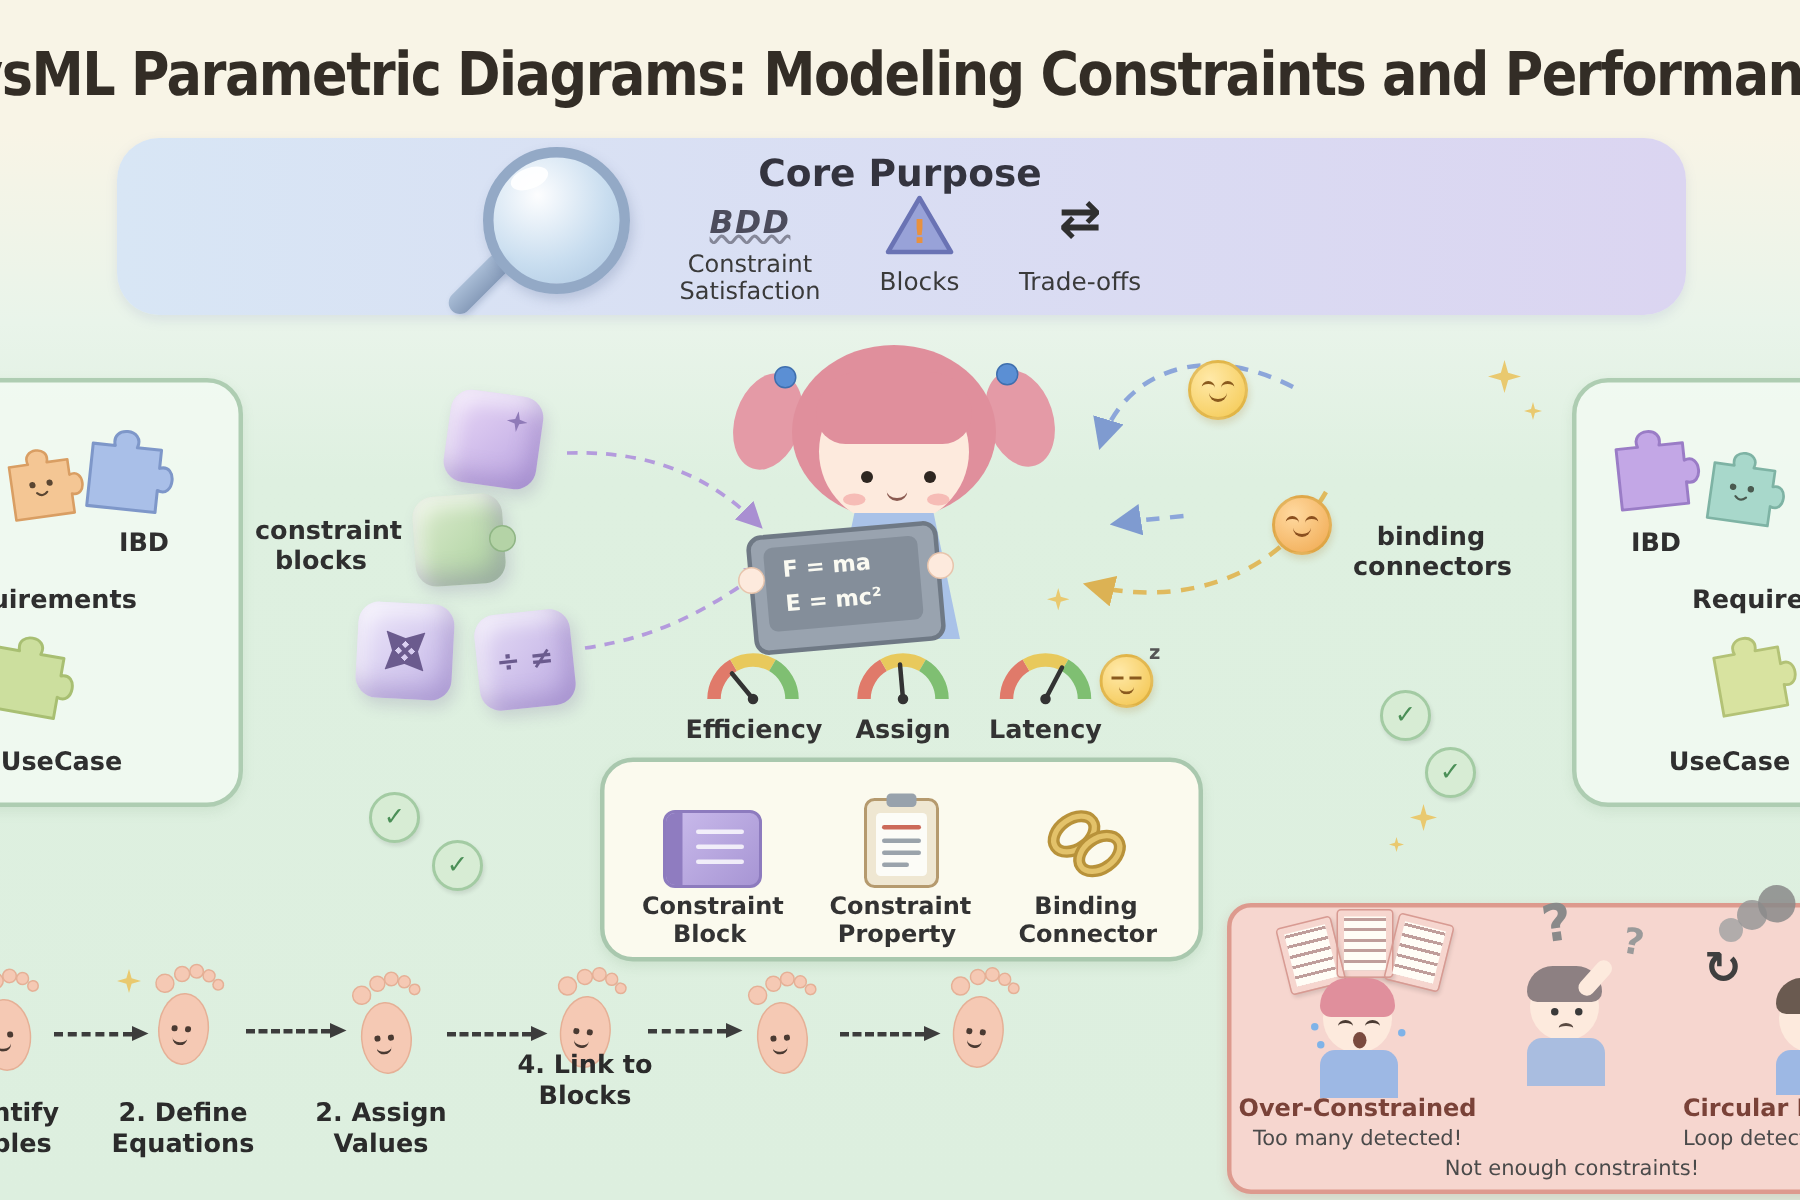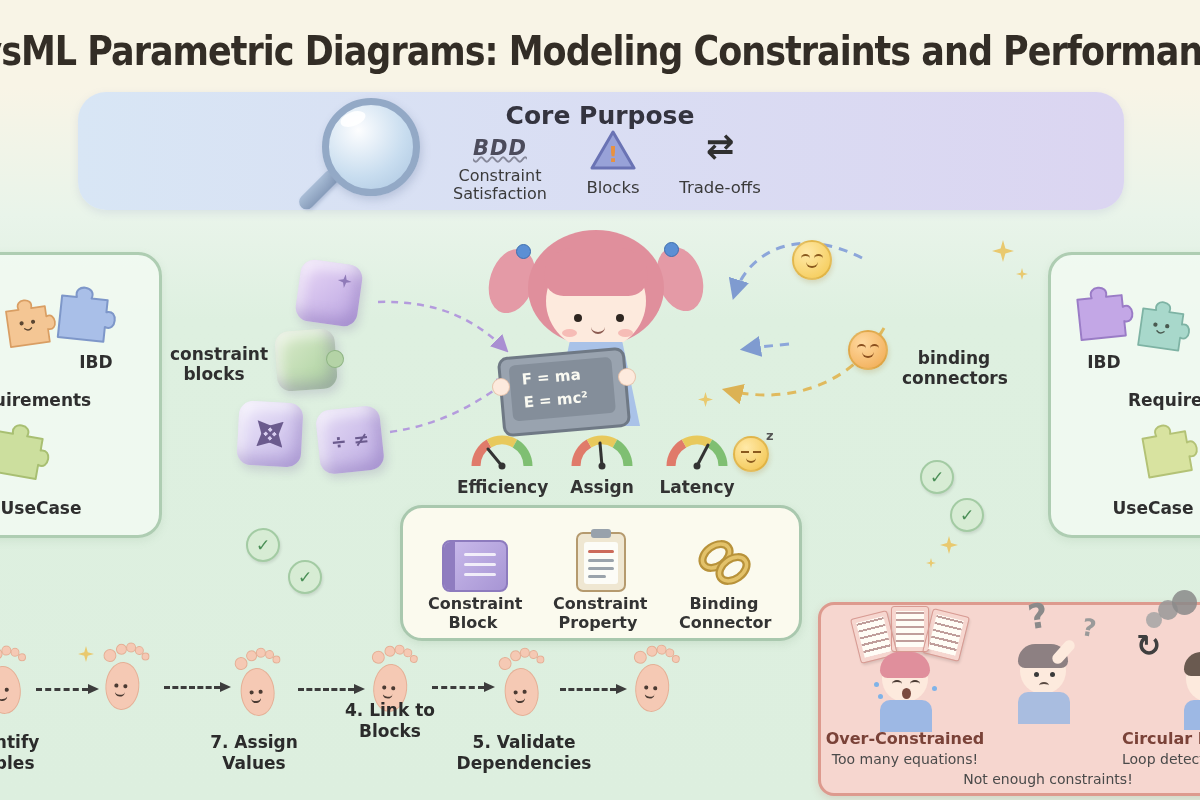--- a/index.html
+++ b/index.html
@@ -278,21 +278,21 @@
     <div class="abs" style="left:10px;top:2px;width:50px;height:26px;background:#e08f9c;border-radius:25px 25px 10px 10px;"></div>
     <div class="abs" style="left:22px;top:30px;width:10px;height:6px;border-top:2.5px solid #4a3a32;border-radius:50%;"></div>
     <div class="abs" style="left:40px;top:30px;width:10px;height:6px;border-top:2.5px solid #4a3a32;border-radius:50%;"></div>
     <div class="abs" style="left:32px;top:38px;width:9px;height:11px;background:#7a4a3e;border-radius:50%;"></div>
     <div class="abs" style="left:4px;top:32px;width:5px;height:5px;border-radius:50%;background:#7fb3e8;"></div>
     <div class="abs" style="left:8px;top:44px;width:5px;height:5px;border-radius:50%;background:#7fb3e8;"></div>
     <div class="abs" style="left:62px;top:36px;width:5px;height:5px;border-radius:50%;background:#7fb3e8;"></div>
     <div class="abs" style="left:10px;top:50px;width:52px;height:32px;background:#9db8e4;border-radius:10px 10px 0 0;"></div>
   </div>
   <div class="abs pit-title ctr" style="left:825px;top:729px;width:160px;">Over-Constrained</div>
-  <div class="abs pit-sub ctr" style="left:825px;top:751px;width:160px;">Too many equations!</div>
+  <div class="abs pit-sub ctr" style="left:825px;top:751px;width:160px;">Too many detected!</div>
 
   <div class="abs" style="left:1028px;top:596px;font-size:34px;font-weight:700;color:#8a8a8a;transform:rotate(-8deg);">?</div>
   <div class="abs" style="left:1082px;top:614px;font-size:24px;font-weight:700;color:#9a9a9a;transform:rotate(10deg);">?</div>
   <div class="abs" style="left:1008px;top:642px;width:80px;height:82px;">
     <div class="abs skin" style="left:12px;top:6px;width:46px;height:46px;border-radius:50%;"></div>
     <div class="abs" style="left:10px;top:2px;width:50px;height:24px;background:#8d8082;border-radius:25px 25px 10px 10px;"></div>
     <div class="abs" style="left:26px;top:30px;width:5px;height:5px;border-radius:50%;background:#3a3a3a;"></div>
     <div class="abs" style="left:42px;top:30px;width:5px;height:5px;border-radius:50%;background:#3a3a3a;"></div>
     <div class="abs" style="left:31px;top:40px;width:10px;height:5px;border-top:2.5px solid #5a4a42;border-radius:50%;"></div>
     <div class="abs skin" style="left:50px;top:-4px;width:11px;height:28px;border-radius:6px;transform:rotate(42deg);"></div>
@@ -378,20 +378,20 @@
   </div>
 
   <div class="abs dash-arrow" style="left:36px;top:688px;width:52px;"></div>
   <div class="abs dash-arrow" style="left:164px;top:686px;width:56px;"></div>
   <div class="abs dash-arrow" style="left:298px;top:688px;width:56px;"></div>
   <div class="abs dash-arrow" style="left:432px;top:686px;width:52px;"></div>
   <div class="abs dash-arrow" style="left:560px;top:688px;width:56px;"></div>
 
   <div class="abs step-label preline ctr" style="left:-10px;top:732px;transform:translateX(-50%);">1. Identify
 Variables</div>
-  <div class="abs step-label preline ctr" style="left:254px;top:732px;transform:translateX(-50%);">7. Assign
+  <div class="abs step-label preline ctr" style="left:122px;top:732px;transform:translateX(-50%);">2. Define
+Equations</div>
+  <div class="abs step-label preline ctr" style="left:254px;top:732px;transform:translateX(-50%);">2. Assign
 Values</div>
   <div class="abs step-label preline ctr" style="left:390px;top:700px;transform:translateX(-50%);">4. Link to
 Blocks</div>
-  <div class="abs step-label preline ctr" style="left:524px;top:732px;transform:translateX(-50%);">5. Validate
-Dependencies</div>
 
 </div>
 
 </body></html>

